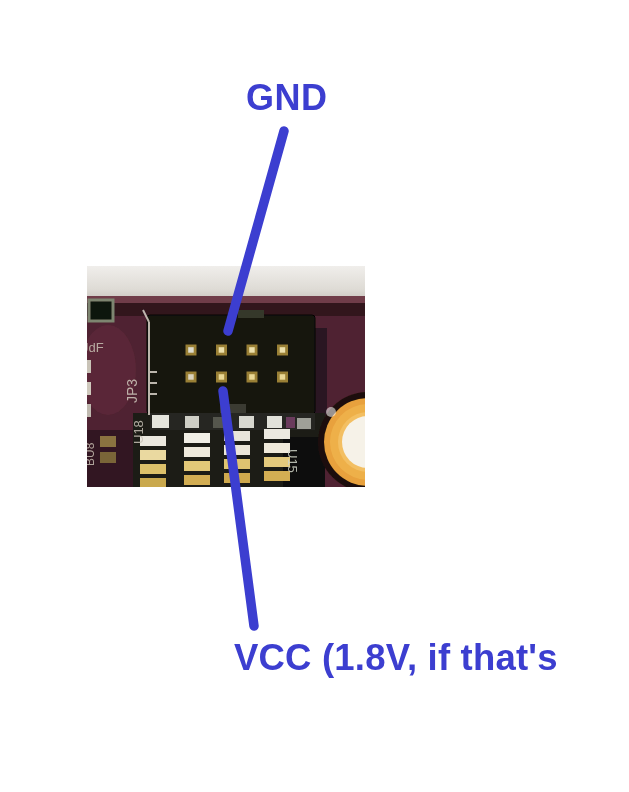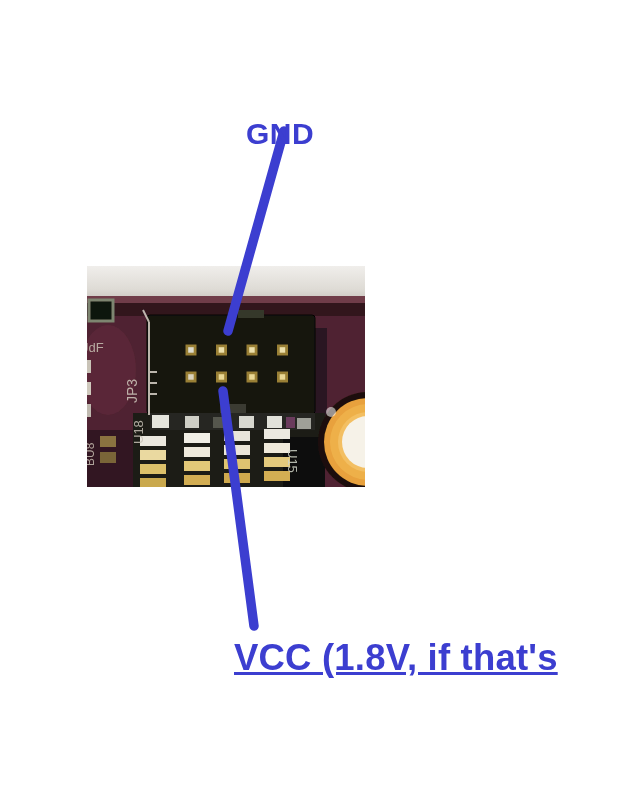--- a/index.html
+++ b/index.html
@@ -6,22 +6,22 @@
   .canvas {
     position:relative; width:629px; height:792px;
     background:#ffffff; overflow:hidden;
     font-family:"Liberation Sans", sans-serif;
   }
   .figure-svg { position:absolute; left:0; top:0; }
   .anno-label {
     position:absolute; font-weight:bold; color:#3c3ed0;
     white-space:nowrap; letter-spacing:0.5px;
   }
-  #gnd-label { left:246px; top:79px; font-size:30px; line-height:38px;margin-top:36px; }
-  #vcc-label { left:234px; top:636px; font-size:36.5px; line-height:43.5px; letter-spacing:0.2px;text-decoration:underline; }
+  #gnd-label { left:246px; top:79px; font-size:36px; line-height:38px; }
+  #vcc-label { left:234px; top:636px; font-size:36.5px; line-height:43.5px; letter-spacing:0.2px; }
   #vcc-label span { display:block; }
   .ss-text { font-family:"Liberation Sans",sans-serif; opacity:0.85; }
 </style>
 </head>
 <body>
 
 <div class="canvas">
 
   <svg class="figure-svg" width="629" height="792" viewBox="0 0 629 792">
     <defs>

